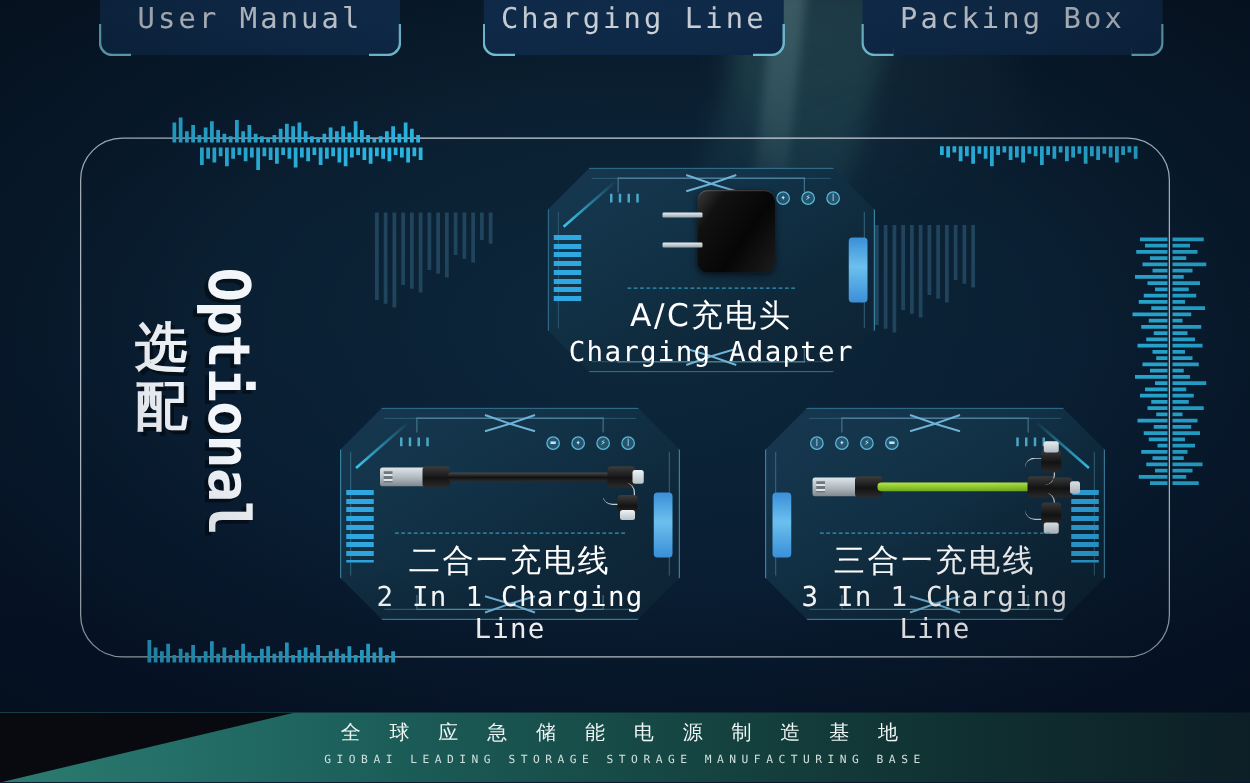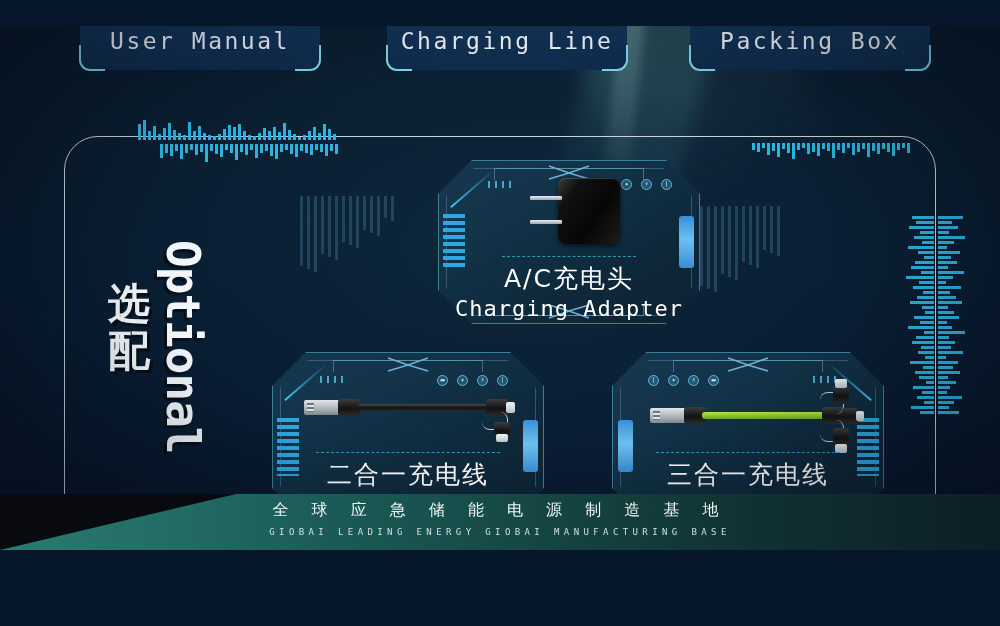--- a/index.html
+++ b/index.html
@@ -4,24 +4,24 @@
 <style>
   * { margin:0; padding:0; box-sizing:border-box; }
   html,body { width:1000px; height:626px; overflow:hidden; }
   body {
     background:#07172b;
     font-family:"DejaVu Sans Mono","Liberation Mono",monospace;
     position:relative;
   }
 
   
-  #stage { position:absolute; inset:0; width:1000px; height:524px; overflow:hidden;
+  #stage { position:absolute; inset:0; width:1000px; height:626px; overflow:hidden;
            background:
              radial-gradient(900px 520px at 52% 42%, rgba(18,52,72,.55) 0%, rgba(7,23,43,0) 70%),
-             linear-gradient(180deg,#081829 0%, #07182c 45%, #06142a 100%); margin-top: 26px; }
+             linear-gradient(180deg,#081829 0%, #07182c 45%, #06142a 100%); }
   .ray { position:absolute; pointer-events:none; }
   .ray1 { left:560px; top:-10px; width:120px; height:300px;
           background:linear-gradient(200deg, rgba(120,210,200,.20), rgba(120,210,200,0) 72%);
           transform:skewX(-16deg); filter:blur(9px); }
   .ray2 { left:600px; top:-40px; width:220px; height:260px;
           background:linear-gradient(160deg, rgba(140,220,215,.13), rgba(140,220,215,0) 70%);
           transform:skewX(22deg); filter:blur(14px); }
   .ray3 { left:610px; top:-20px; width:26px; height:200px;
           background:linear-gradient(180deg, rgba(190,240,235,.26), rgba(190,240,235,0));
           filter:blur(4px); transform:rotate(6deg); }
@@ -602,17 +602,17 @@
       <div class="en">3 In 1 Charging Line</div>
     </div>
   </div>
 
   <div class="vign"></div>
 
   <div id="footer">
     <div class="wedge"></div>
     <div class="ftxt">
       <div class="f1">全 球 应 急 储 能 电 源 制 造 基 地</div>
-      <div class="f2">GIOBAI LEADING ENERGY GIOBAI MANUFACTURING BASE</div>
+      <div class="f2">GIOBAI LEADING STORAGE STORAGE MANUFACTURING BASE</div>
     </div>
   </div>
 
 </div>
 
 </body></html>

